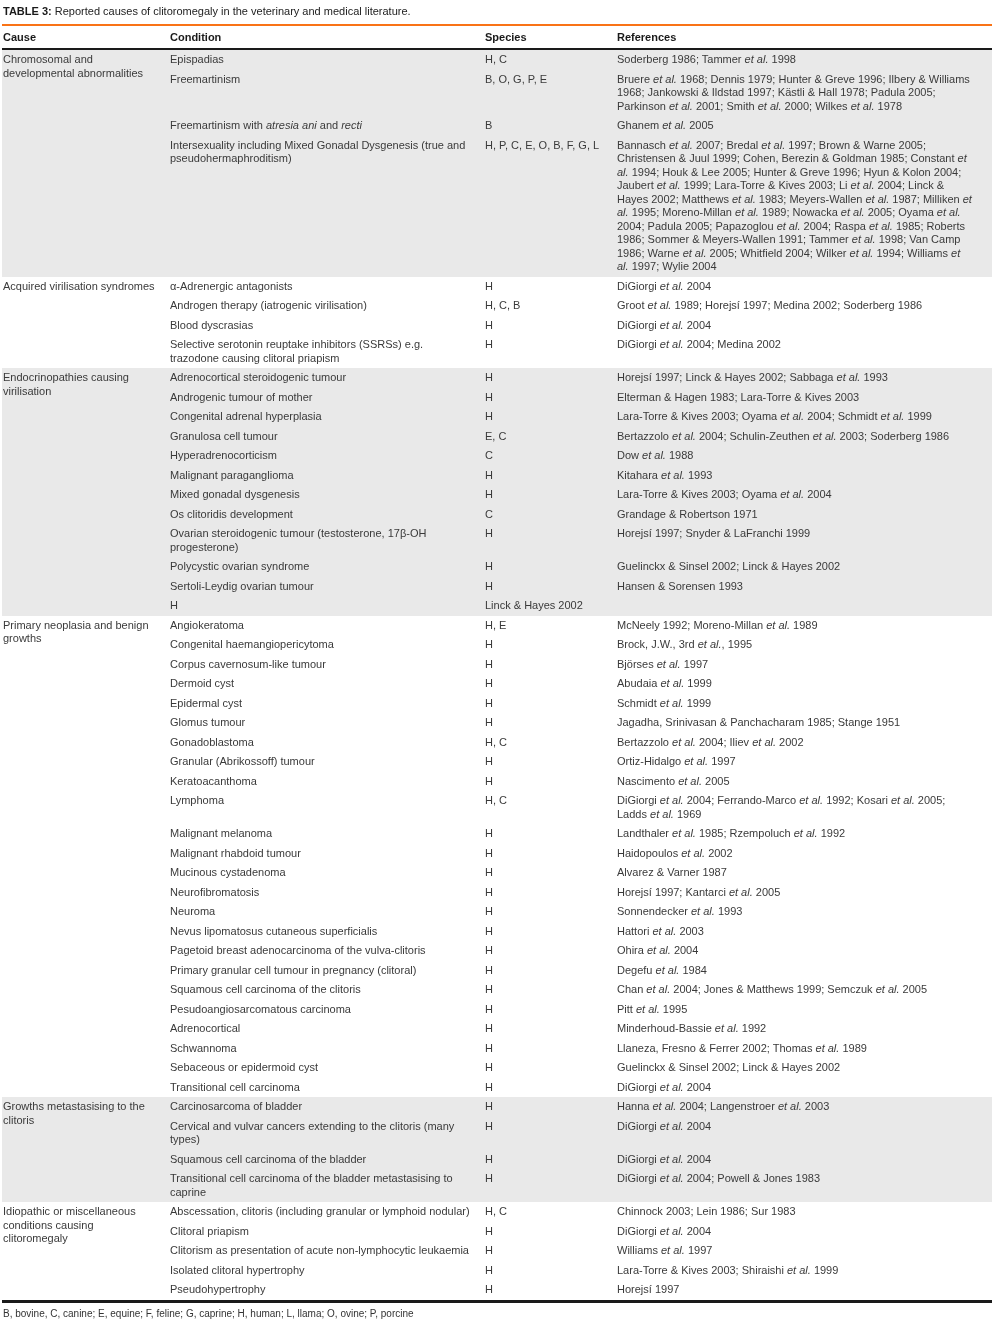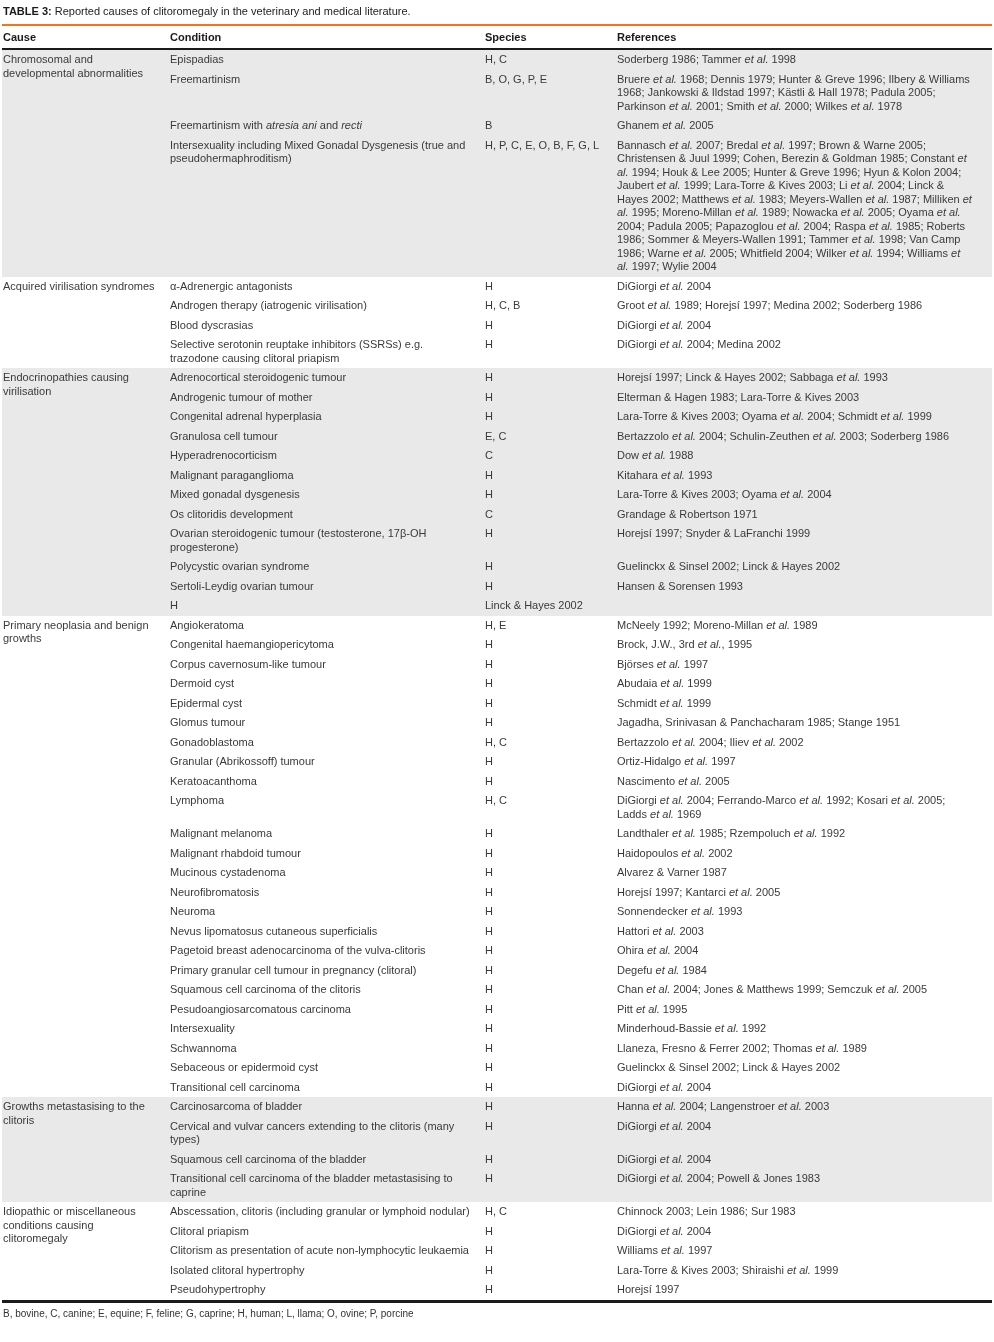--- a/index.html
+++ b/index.html
@@ -273,21 +273,21 @@
             <div class="cell">Squamous cell carcinoma of the clitoris</div>
             <div class="cell">H</div>
             <div class="cell">Chan <i>et al.</i> 2004; Jones &amp; Matthews 1999; Semczuk <i>et al.</i> 2005</div>
           </div>
           <div class="row">
             <div class="cell">Pesudoangiosarcomatous carcinoma</div>
             <div class="cell">H</div>
             <div class="cell">Pitt <i>et al.</i> 1995</div>
           </div>
           <div class="row">
-            <div class="cell">Intersexuality</div>
+            <div class="cell">Adrenocortical</div>
             <div class="cell">H</div>
             <div class="cell">Minderhoud-Bassie <i>et al.</i> 1992</div>
           </div>
           <div class="row">
             <div class="cell">Schwannoma</div>
             <div class="cell">H</div>
             <div class="cell">Llaneza, Fresno &amp; Ferrer 2002; Thomas <i>et al.</i> 1989</div>
           </div>
           <div class="row">
             <div class="cell">Sebaceous or epidermoid cyst</div>

